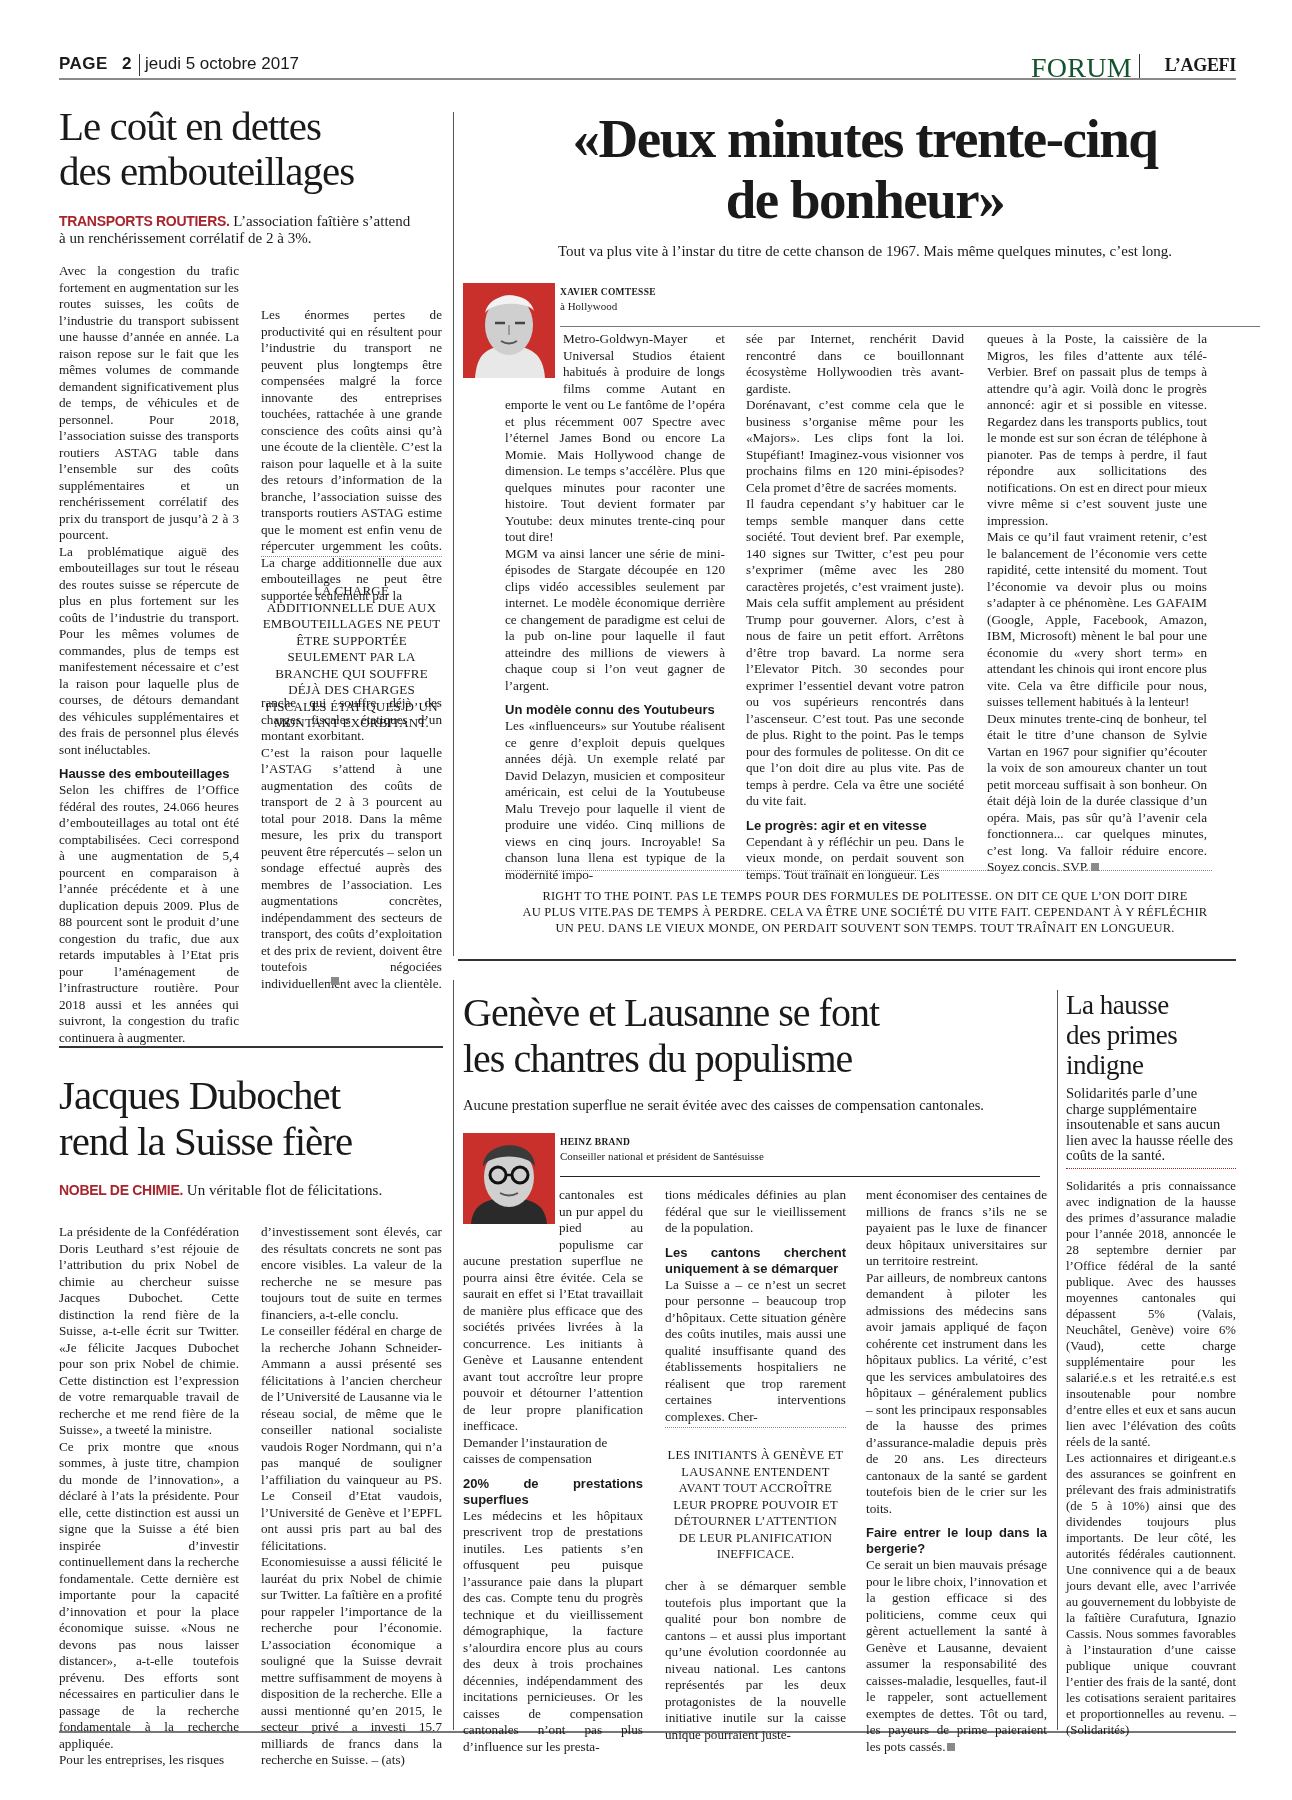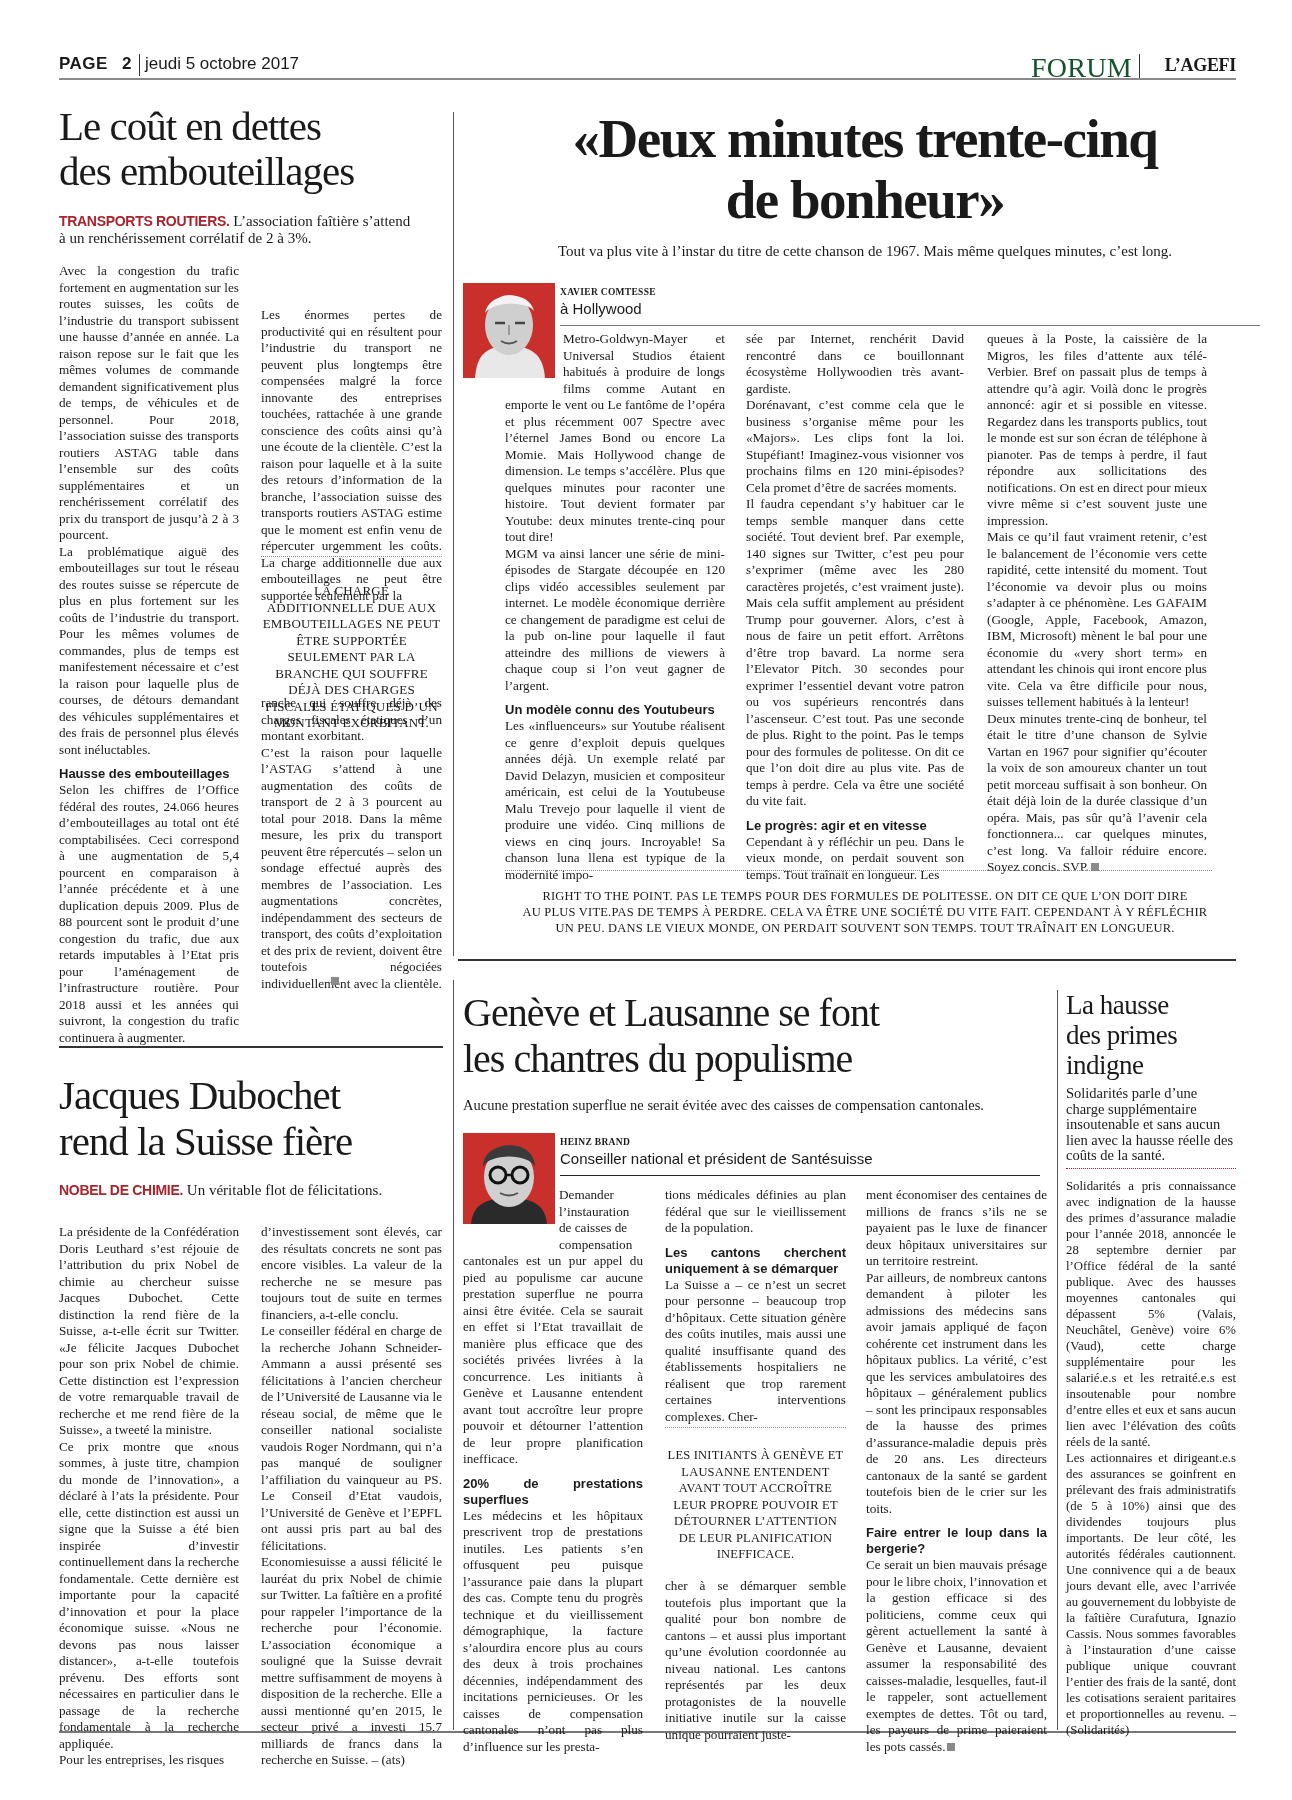--- a/index.html
+++ b/index.html
@@ -33,21 +33,21 @@
   .pull { text-align: center; font-size: 13px; line-height: 16.5px; letter-spacing: 0.2px; text-transform: uppercase; }
   .dotline { border-top: 1px dotted #888; }
 
   .vline { background: #555; width: 1px; }
   .hline { background: #333; height: 2px; }
 
   
   .photo { background: #c9302c; overflow: hidden; }
   .photo svg { display: block; }
   .author-name { font-size: 9.5px; font-weight: bold; letter-spacing: 0.3px; }
-  .author-role { font-family: Liberation Sans, sans-serif; font-size: 15px; padding-bottom: 8px; border-bottom: 1.5px solid #777; }
+  .author-role { font-family: Liberation Serif, serif; font-size: 11px; padding-bottom: 14px; border-bottom: 1.5px solid #777; }
 </style>
 </head>
 <body>
 
 <div id="hdr" class="abs">
   <span class="page sans">PAGE</span>
   <span class="pnum sans">2</span>
   <span class="sep1"></span>
   <span class="date sans">jeudi 5 octobre 2017</span>
   <span class="forum serif">FORUM</span>
@@ -180,22 +180,22 @@
       <circle cx="57" cy="42" r="8" stroke="#111" stroke-width="3" fill="none"></circle>
       <path d="M43 42 h6" stroke="#111" stroke-width="2.5"></path>
       <path d="M37 60 q9 5 18 0" stroke="#555" stroke-width="2" fill="none"></path>
     </svg>
   </div>
   <div class="abs author-name serif" style="left:560px;top:1137px;">HEINZ BRAND</div>
   <div class="abs author-role" style="left:560px;top:1150px;width:480px;border-bottom-color:#222;">Conseiller national et président de Santésuisse</div>
 
   <div class="abs col" style="left:463px;top:1187px;width:180px;">
     <div style="float:left;width:96px;height:64px;"></div>
+    <p>cantonales est un pur appel du pied au populisme car aucune prestation superflue ne pourra ainsi être évitée. Cela se saurait en effet si l’Etat travaillait de manière plus efficace que des sociétés privées livrées à la concurrence. Les initiants à Genève et Lausanne entendent avant tout accroître leur propre pouvoir et détourner l’attention de leur propre planification inefficace.</p>
     <p style="text-align:left;">Demander l’instauration de caisses de compensation</p>
-    <p>cantonales est un pur appel du pied au populisme car aucune prestation superflue ne pourra ainsi être évitée. Cela se saurait en effet si l’Etat travaillait de manière plus efficace que des sociétés privées livrées à la concurrence. Les initiants à Genève et Lausanne entendent avant tout accroître leur propre pouvoir et détourner l’attention de leur propre planification inefficace.</p>
     <div class="subhead">20% de prestations superflues</div>
     <p>Les médecins et les hôpitaux prescrivent trop de prestations inutiles. Les patients s’en offusquent peu puisque l’assurance paie dans la plupart des cas. Compte tenu du progrès technique et du vieillissement démographique, la facture s’alourdira encore plus au cours des deux à trois prochaines décennies, indépendamment des incitations pernicieuses. Or les caisses de compensation cantonales n’ont pas plus d’influence sur les presta-</p>
   </div>
 
   <div class="abs col" style="left:665px;top:1187px;width:181px;">
     <p>tions médicales définies au plan fédéral que sur le vieillissement de la population.</p>
     <div class="subhead">Les cantons cherchent uniquement à se démarquer</div>
     <p>La Suisse a – ce n’est un secret pour personne – beaucoup trop d’hôpitaux. Cette situation génère des coûts inutiles, mais aussi une qualité insuffisante quand des établissements hospitaliers ne réalisent que trop rarement certaines interventions complexes. Cher-</p>
   </div>
   <div class="abs dotline" style="left:665px;top:1427px;width:181px;"></div>

